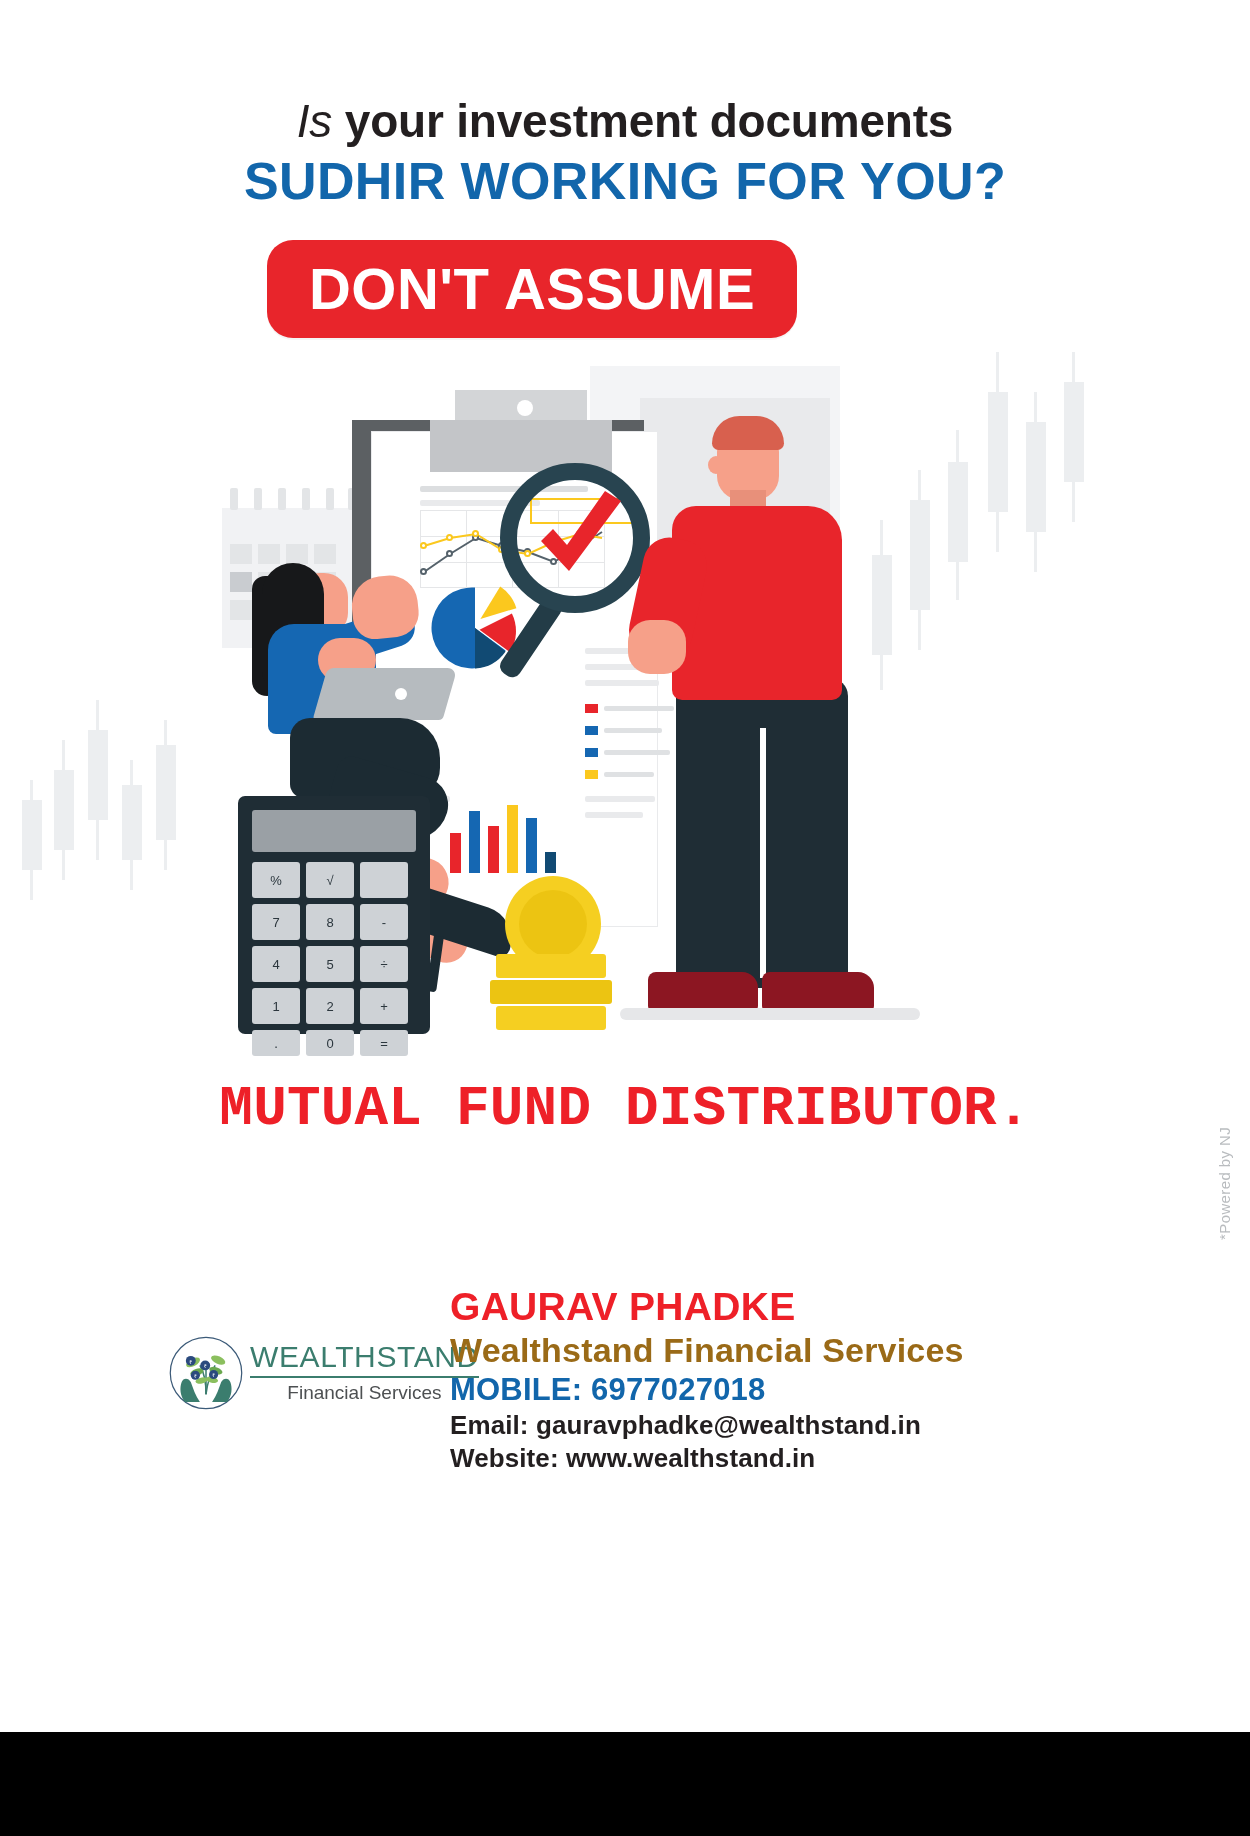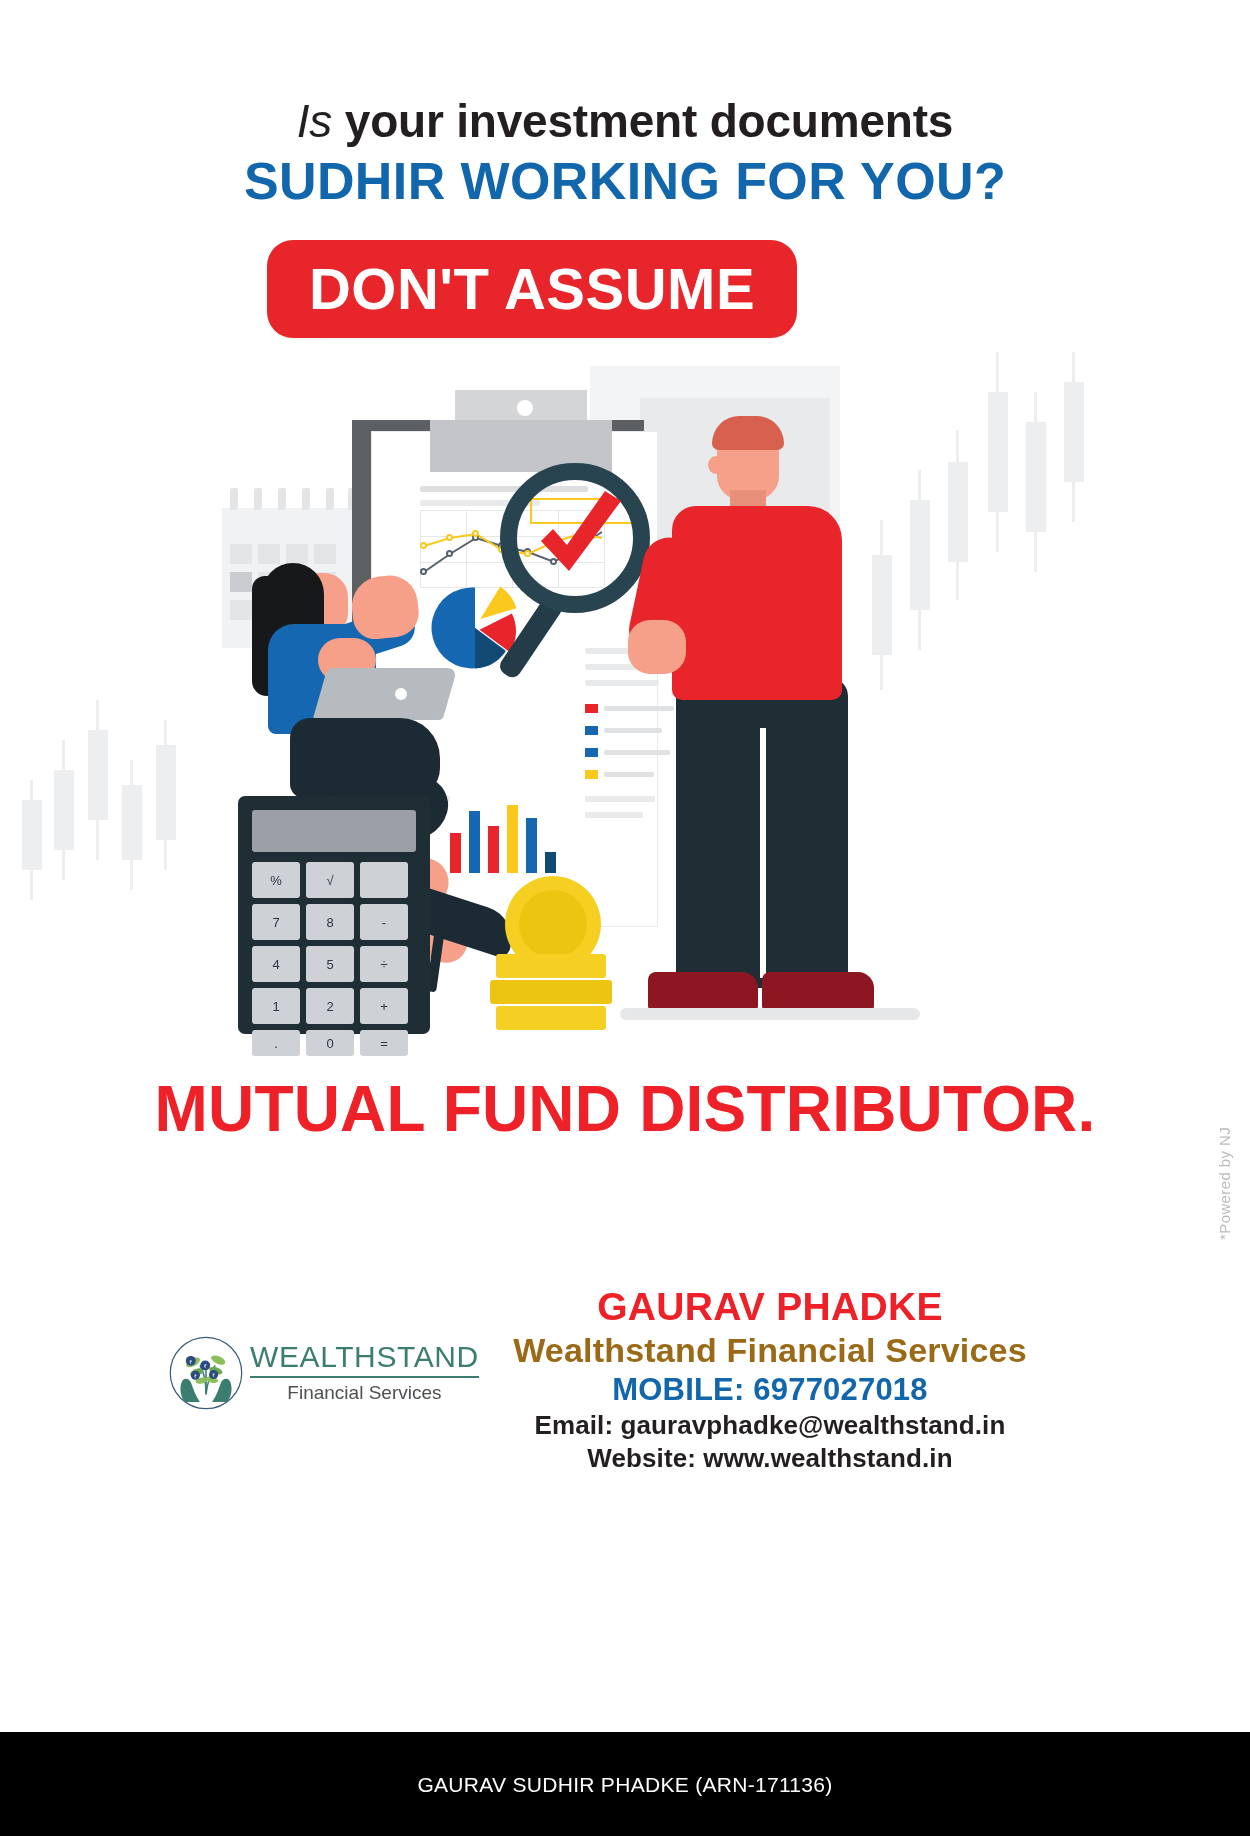--- a/index.html
+++ b/index.html
@@ -168,26 +168,27 @@
     text-align: center;
   }
   .tg-line1 {
     font-size: 54px;
     line-height: 70px;
     white-space: nowrap;
   }
   .tg-blue  { color: #1266ab; font-weight: 400; }
   .tg-black { color: #231f20; font-weight: 400; }
   .tg-line2 {
-    font-size: 64px;
+    font-size: 56px;
     line-height: 70px;
     font-weight: 700;
     color: #ee2028;
     letter-spacing: 0.2px;
     white-space: nowrap;
+    font-family: Liberation Mono, monospace;
   }
 
   
   .powered {
     position: absolute;
     right: 8px;
     top: 1060px;
     width: 26px;
     height: 180px;
     color: #b9bcbf;
@@ -208,21 +209,20 @@
     color: #231f20;
     white-space: nowrap;
   }
 
   
   .contact {
     position: absolute;
     left: 450px;
     top: 1284px;
     width: 640px;
-    text-align: center;
   }
   .c-name {
     font-size: 39px;
     font-weight: 700;
     color: #ee2028;
     line-height: 45px;
     letter-spacing: 0.3px;
   }
   .c-firm {
     font-size: 34px;
@@ -548,16 +548,15 @@
 
   <div class="contact">
     <div class="c-name">GAURAV PHADKE</div>
     <div class="c-firm">Wealthstand Financial Services</div>
     <div class="c-mobile">MOBILE: 6977027018</div>
     <div class="c-email">Email: gauravphadke@wealthstand.in</div>
     <div class="c-web">Website: www.wealthstand.in</div>
   </div>
 
   <div class="footer">
-    <div class="f-line">GAURAV SUDHIR PHADKE (ARN-171136)</div>
   </div>
 
 </div>
 
 </body></html>

